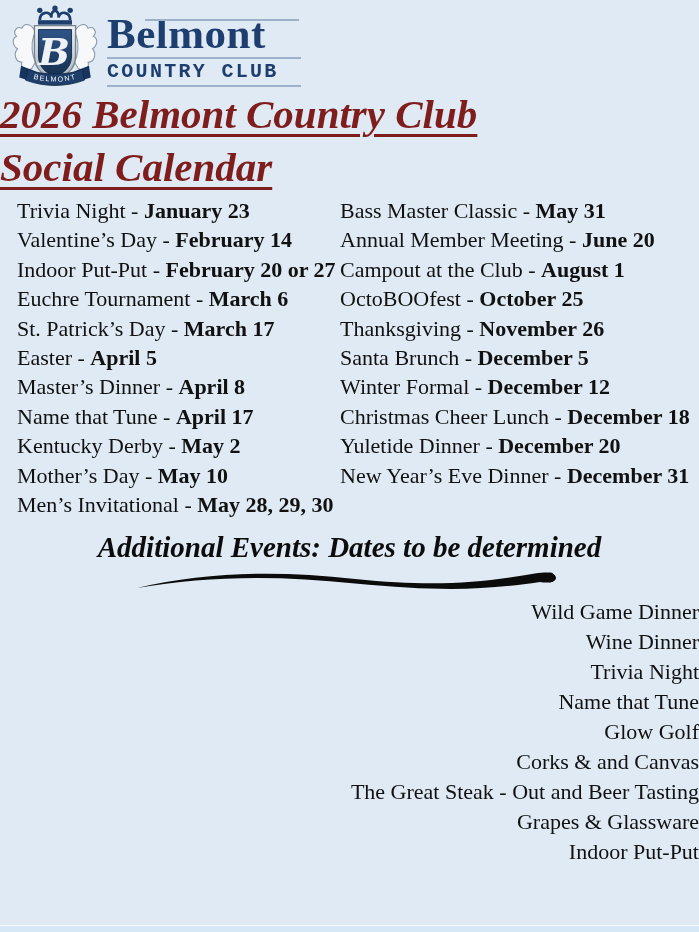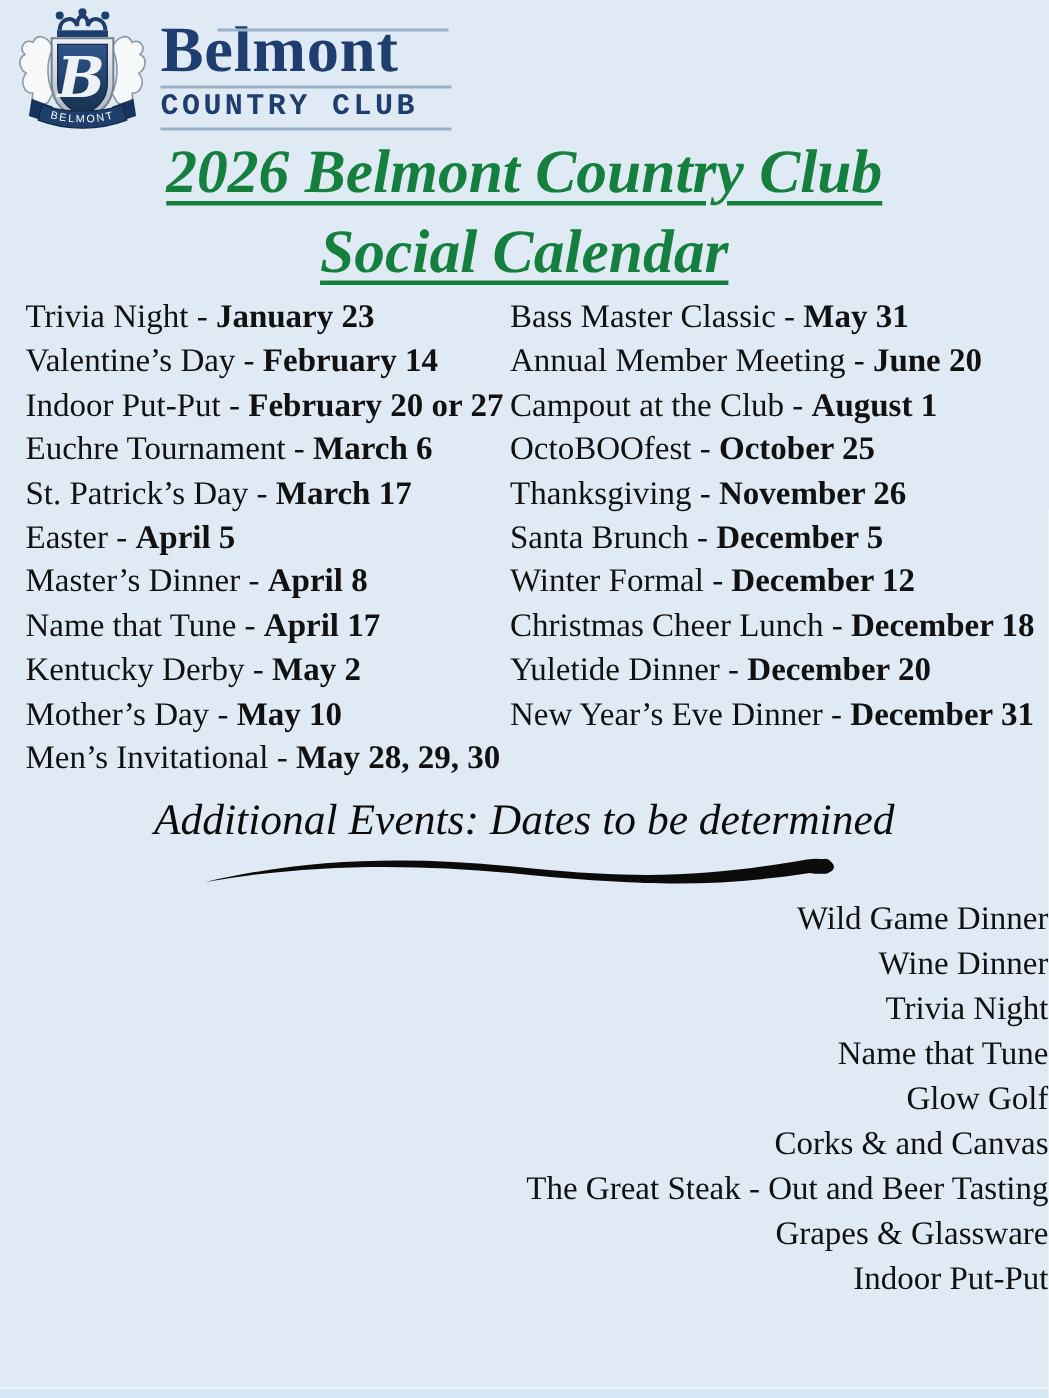--- a/index.html
+++ b/index.html
@@ -22,39 +22,39 @@
     color:#1d3e6e;letter-spacing:.5px;
   }
   .wm-midline{height:2px;background:#9db1c8;margin-top:1px;}
   .wm-club{
     display:block;font-size:20px;line-height:24px;letter-spacing:2.3px;
     color:#1d3e6e;font-weight:600;margin-top:1px;font-family:Liberation Mono, monospace;
   }
   .wm-bottomline{height:2px;background:#9db1c8;margin-top:1px;}
 
   
-  .title{position:absolute;top:88px;left:0;right:0;text-align:center;
-    font-weight:bold;font-style:italic;color:#15803d;}
+  .title{position:absolute;top:88px;left:0;right:0;text-align:left;
+    font-weight:bold;font-style:italic;color:#7f1d1d;}
   .title-line{
     display:block;font-size:41px;line-height:53px;
     text-decoration:underline;
     text-decoration-thickness:3px;
     text-underline-offset:6px;
   }
 
   
   .events{position:absolute;top:196px;left:17px;right:14px;display:flex;}
   .event-col-left{width:323px;flex:none;}
   .event-col-right{flex:1;}
   .event-row{font-size:22px;line-height:29.4px;white-space:nowrap;}
   .event-row b{font-weight:bold;}
 
   
   .add-head{position:absolute;top:529px;left:0;right:0;text-align:center;
-    font-size:29px;line-height:36px;font-weight:normal;font-style:italic;color:#0c0c0c;}
+    font-size:29px;line-height:36px;font-weight:bold;font-style:italic;color:#0c0c0c;}
   .swoosh{position:absolute;top:566px;left:134px;width:432px;height:28px;}
   .add-list{position:absolute;top:597px;left:0;right:0;text-align:right;}
   .add-item{font-size:22px;line-height:30px;}
 
   
   .footer-strip{position:absolute;left:0;right:0;bottom:0;height:6px;
     background:#d6e7f5;border-top:1px solid #f8fbfe;}
 </style>
 </head>
 <body>

